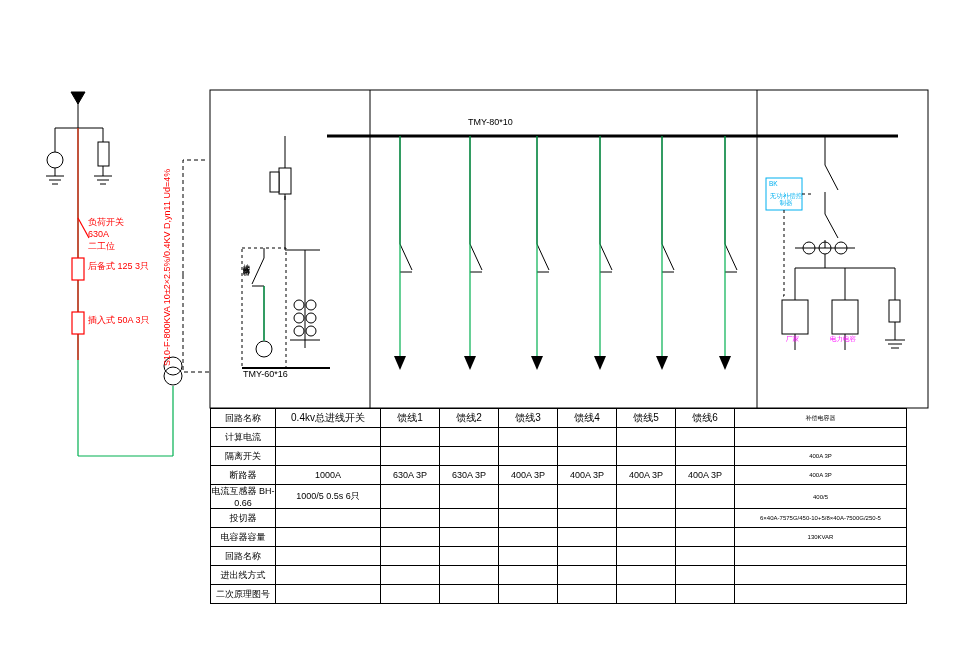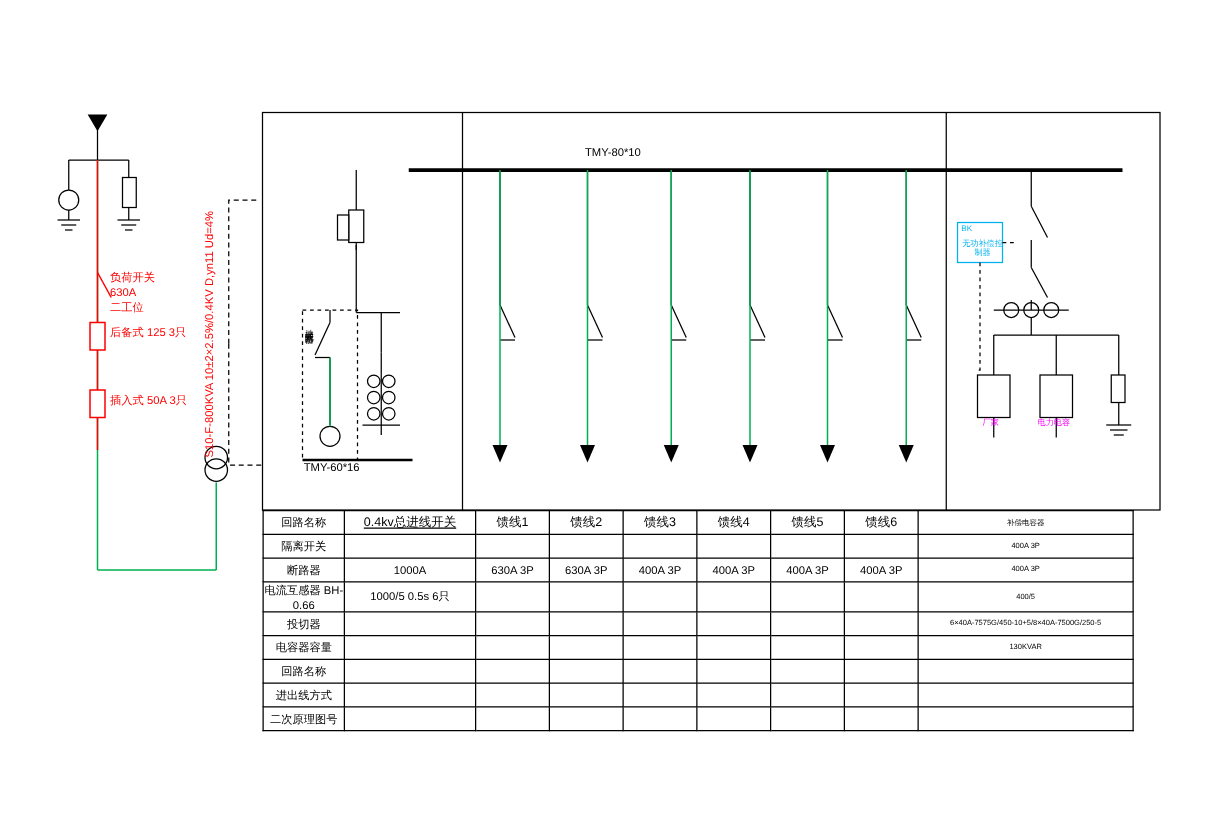--- a/index.html
+++ b/index.html
@@ -201,28 +201,39 @@
 
   <div class="lbl cyan tiny" style="left:769px;top:181px;">BK</div>
   <div class="lbl cyan tiny" style="left:769px;top:192px;width:34px;white-space:normal;text-align:center;line-height:1.1;">无功补偿控制器</div>
   <div class="lbl mag tiny" style="left:786px;top:336px;">厂家</div>
   <div class="lbl mag tiny" style="left:830px;top:336px;">电力电容</div>
 
   <table class="tbl">
     <tbody id="tbody">
         <tr>
           <td class="h" style="width: 64px;">回路名称</td>
-          <td class="big" style="width: 104px; text-decoration: underline;">0.4kv总进线开关</td>
+          <td class="big" style="width: 104px;">0.4kv总进线开关</td>
           <td class="big" style="width: 58px;">馈线1</td>
           <td class="big" style="width: 58px;">馈线2</td>
           <td class="big" style="width: 58px;">馈线3</td>
           <td class="big" style="width: 58px;">馈线4</td>
           <td class="big" style="width: 58px;">馈线5</td>
           <td class="big" style="width: 58px;">馈线6</td>
           <td class="big" style="width: 171px; font-size: 6px;">补偿电容器</td>
+        </tr>
+        <tr>
+          <td class="h" style="width: 64px;">计算电流</td>
+          <td style="width: 104px;"></td>
+          <td style="width: 58px;"></td>
+          <td style="width: 58px;"></td>
+          <td style="width: 58px;"></td>
+          <td style="width: 58px;"></td>
+          <td style="width: 58px;"></td>
+          <td style="width: 58px;"></td>
+          <td style="width: 171px; font-size: 6px;"></td>
         </tr>
         <tr>
           <td class="h" style="width: 64px;">隔离开关</td>
           <td style="width: 104px;"></td>
           <td style="width: 58px;"></td>
           <td style="width: 58px;"></td>
           <td style="width: 58px;"></td>
           <td style="width: 58px;"></td>
           <td style="width: 58px;"></td>
           <td style="width: 58px;"></td>

